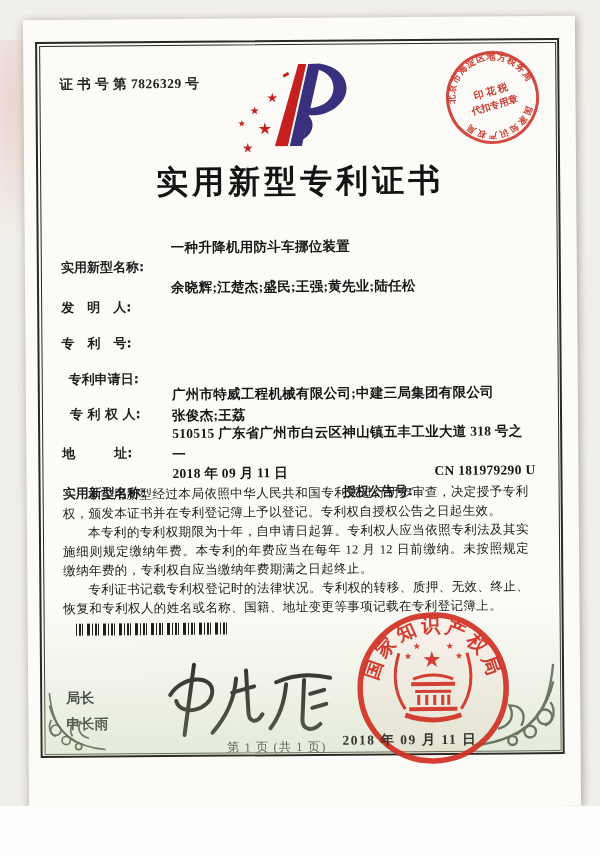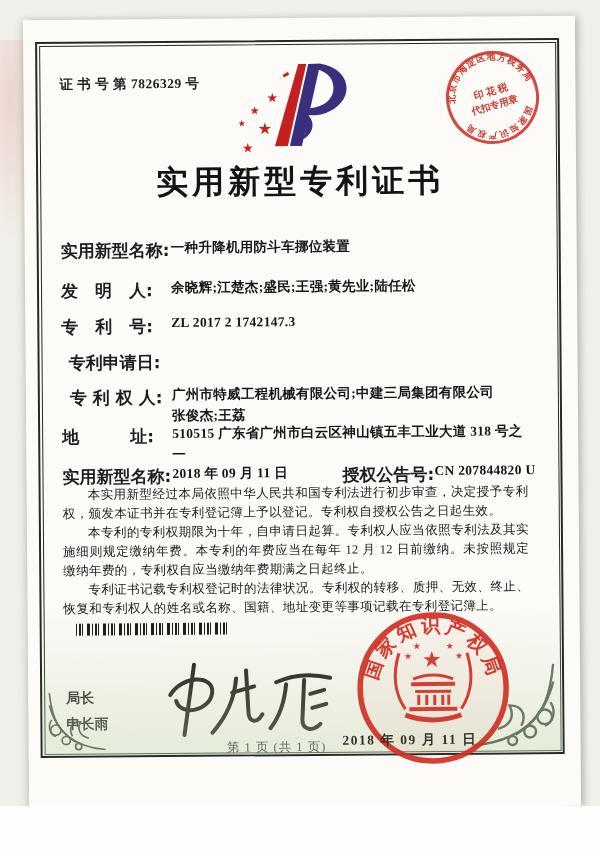--- a/index.html
+++ b/index.html
@@ -18,22 +18,22 @@
     box-shadow:0 3px 10px rgba(60,55,50,.30), 3px 0 7px rgba(60,55,50,.16);
   }
   .frame{position:absolute;left:12px;top:22px;width:520px;height:712px;border:2.5px solid #2a2927;}
   .frame-inner{position:absolute;inset:1.5px;border:1px solid #2a2927;}
   .tint{position:absolute;left:0;right:0;bottom:0;height:150px;
     background:linear-gradient(to top, rgba(196,214,176,.42), rgba(196,214,176,0));}
   .abs{position:absolute;}
   .cert-no{left:36px;top:56px;font-size:13.5px;font-weight:700;letter-spacing:.5px;color:#222;}
   .title{left:0;width:100%;top:142px;text-align:center;font-size:32px;font-weight:700;
     letter-spacing:4px;color:#141414;}
-  .flabel{font-family:"DejaVu Sans","Liberation Sans",sans-serif;font-weight:700;font-size:17px;
-    color:#1d1d1d;white-space:pre;}
+  .flabel{font-family:"DejaVu Sans","Liberation Sans",sans-serif;font-weight:700;font-size:13px;
+    color:#1d1d1d;white-space:pre;margin-top:19px;}
   .fvalue{font-weight:700;font-size:13.5px;color:#151515;white-space:pre;letter-spacing:.3px;}
   .paras{left:36px;top:466px;width:466px;font-size:12.5px;line-height:19px;color:#181818;
     text-align:justify;letter-spacing:.4px;}
   .paras p{margin:0;text-indent:2em;}
   .barcode{left:48px;top:604px;width:152px;height:12px;
     background-image:
       repeating-linear-gradient(90deg,#141414 0 1.5px,transparent 1.5px 3px,
         #141414 3px 5.5px,transparent 5.5px 6.5px,#141414 6.5px 7.5px,transparent 7.5px 11px,
         #141414 11px 14px,transparent 14px 16px);}
   .director-title{left:38px;top:670px;font-family:"DejaVu Sans",sans-serif;font-weight:700;font-size:14px;color:#222;}
@@ -92,36 +92,35 @@
 
   <div class="abs title">实用新型专利证书</div>
 
   <span class="abs flabel" style="left:36px;top:220px">实用新型名称:</span>
   <span class="abs fvalue" style="left:146px;top:220px">一种升降机用防斗车挪位装置</span>
 
   <span class="abs flabel" style="left:36px;top:260px">发　明　人:</span>
   <span class="abs fvalue" style="left:146px;top:260px">余晓辉;江楚杰;盛民;王强;黄先业;陆任松</span>
 
   <span class="abs flabel" style="left:36px;top:296px">专　利　号:</span>
-  <span class="abs fvalue" style="left:146px;top:296px">ZL 2017 2 1742147.3</span>
 
   <span class="abs flabel" style="left:43px;top:332px">专利申请日:</span>
 
   <span class="abs flabel" style="left:44px;top:367px">专 利 权 人:</span>
   <span class="abs fvalue" style="left:146px;top:367px">广州市特威工程机械有限公司;中建三局集团有限公司</span>
   <span class="abs fvalue" style="left:146px;top:388px">张俊杰;王荔</span>
 
   <span class="abs flabel" style="left:36px;top:406px">地　　　址:</span>
   <span class="abs fvalue" style="left:146px;top:406px">510515 广东省广州市白云区神山镇五丰工业大道 318 号之</span>
   <span class="abs fvalue" style="left:146px;top:427px">一</span>
 
   <span class="abs flabel" style="left:36px;top:446px">实用新型名称:</span>
   <span class="abs fvalue" style="left:146px;top:446px">2018 年 09 月 11 日</span>
   <span class="abs flabel" style="left:316px;top:446px">授权公告号:</span>
-  <span class="abs fvalue" style="left:408px;top:446px">CN 207844820 U</span>
+  <span class="abs fvalue" style="left:408px;top:446px">CN 181979290 U</span>
 
   <div class="abs paras">
     <p>本实用新型经过本局依照中华人民共和国专利法进行初步审查，决定授予专利权，颁发本证书并在专利登记簿上予以登记。专利权自授权公告之日起生效。</p>
     <p>本专利的专利权期限为十年，自申请日起算。专利权人应当依照专利法及其实施细则规定缴纳年费。本专利的年费应当在每年 12 月 12 日前缴纳。未按照规定缴纳年费的，专利权自应当缴纳年费期满之日起终止。</p>
     <p>专利证书记载专利权登记时的法律状况。专利权的转移、质押、无效、终止、恢复和专利权人的姓名或名称、国籍、地址变更等事项记载在专利登记簿上。</p>
   </div>
 
   <div class="abs barcode"></div>
 
   <span class="abs director-title">局长</span>

